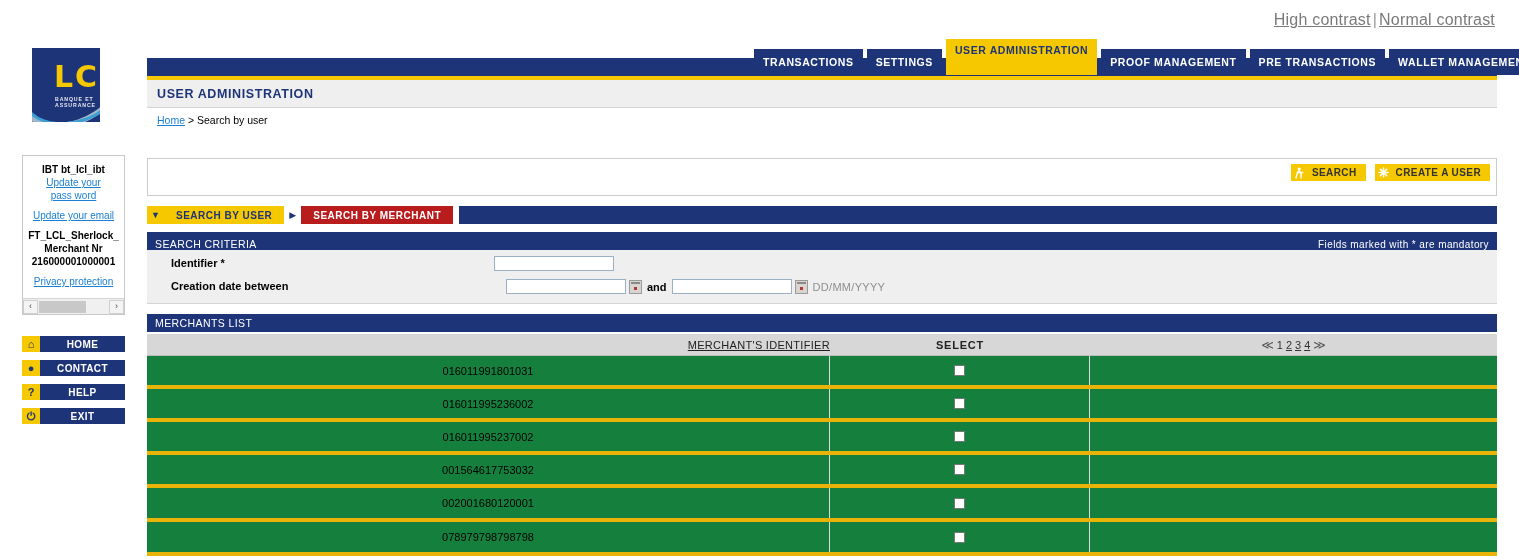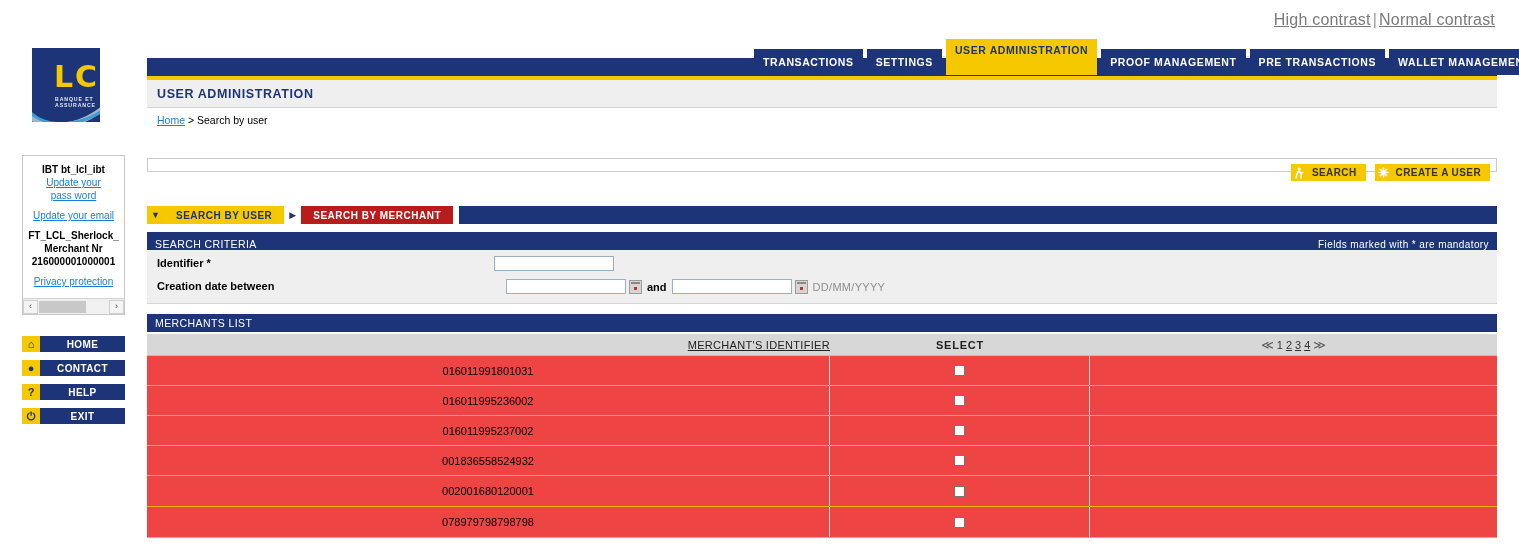--- a/index.html
+++ b/index.html
@@ -167,21 +167,21 @@
   }
   .breadcrumb {
     position: absolute; left: 157px; top: 114px;
     font-size: 10.5px; color: #000;
   }
   .breadcrumb a { color: #1a7fd4; text-decoration: underline; }
 
   
   .search-panel {
     position: absolute; left: 147px; top: 158px;
-    width: 1350px; height: 14px;
+    width: 1350px; height: 38px;
     background: #ffffff; border: 1px solid #cccccc; padding-left: 28px;
   }
   .panel-actions {
     position: absolute; right: 6px; top: 5px;
     display: flex; gap: 9px;
   }
   .ybtn {
     display: flex; align-items: center;
     background: #f5c800; height: 17px;
     cursor: pointer;
@@ -237,21 +237,21 @@
   .sec-bar .mandatory { font-size: 10px; font-weight: normal; }
 
   
   .criteria {
     position: absolute; left: 147px; top: 250px;
     width: 1350px; height: 54px;
     background: #efefef;
     border-bottom: 1px solid #d5d5d5;
   }
   .crit-row { position: absolute; display: flex; align-items: center; }
-  .crit-lbl { font-size: 11px; font-weight: bold; color: #000; }
+  .crit-lbl { font-size: 11px; font-weight: bold; color: #000; margin-left: 14px; }
   .tinput {
     background: #ffffff;
     border: 1px solid #9ab0c4;
     height: 15px;
   }
   .cal-ico {
     width: 13px; height: 14px;
     background: #d8d4d0;
     border: 1px solid #9b9b9b;
     margin-left: 3px;
@@ -294,22 +294,22 @@
   .pager .chev { color: #555; font-size: 12px; cursor: pointer; }
   .pager .pg { color: #333; cursor: pointer; }
   .pager .pg.link { text-decoration: underline; }
 
   .tbl-body {
     position: absolute; left: 147px; top: 356px;
     width: 1350px;
   }
   .trow {
     display: flex;
-    border-bottom: 1px solid #eab308;
-    background: #ef4444;
+    border-bottom: 4px solid #eab308;
+    background: #15803d;
   }
   .td-ident {
     width: 683px; height: 29px;
     display: flex; align-items: center; justify-content: center;
     font-size: 11px; color: #000;
     border-right: 1px solid #dcdcdc;
   }
   .td-sel {
     width: 260px; height: 29px;
     display: flex; align-items: center; justify-content: center;
@@ -494,21 +494,21 @@
           <span class="chk"></span>
         </div>
     </div>
     <div class="trow">
       <div class="td-ident">016011995237002</div>
       <div class="td-sel">
           <span class="chk"></span>
         </div>
     </div>
     <div class="trow">
-      <div class="td-ident">001836558524932</div>
+      <div class="td-ident">001564617753032</div>
       <div class="td-sel">
           <span class="chk"></span>
         </div>
     </div>
     <div class="trow tall">
       <div class="td-ident">002001680120001</div>
       <div class="td-sel">
           <span class="chk"></span>
         </div>
     </div>

